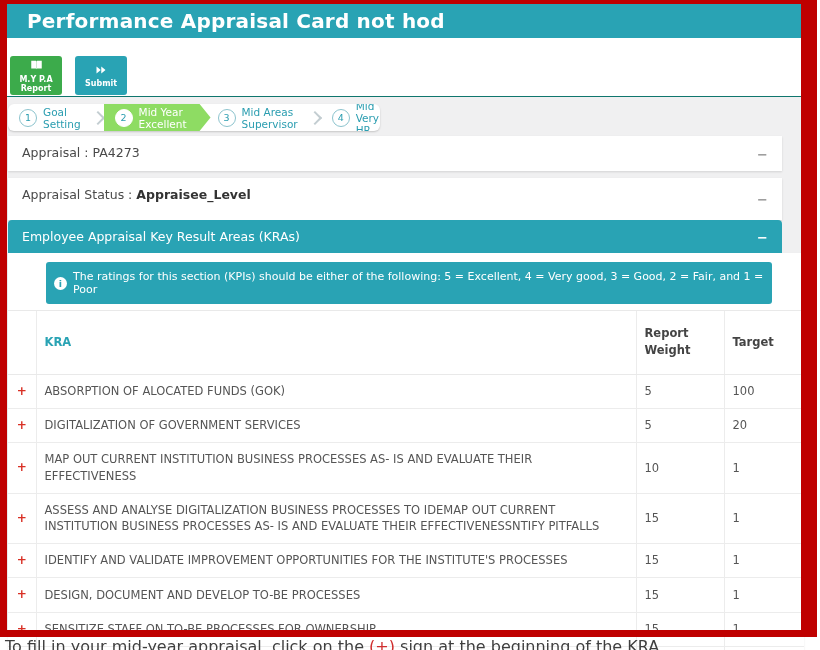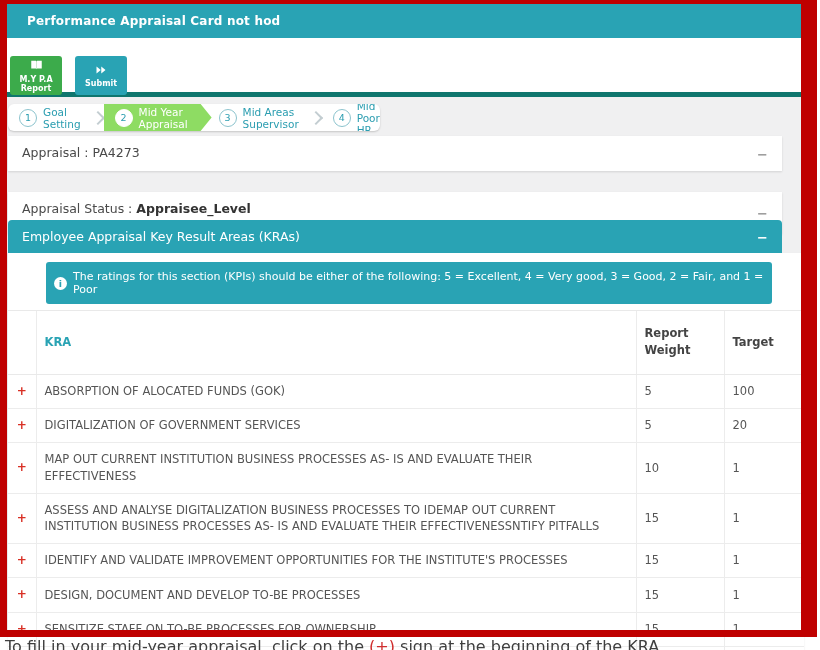--- a/index.html
+++ b/index.html
@@ -9,25 +9,25 @@
     -webkit-font-smoothing:antialiased;
   }
   :root{
     --teal:#29a3b4; --green:#3cab4b; --step-green:#8edc63;
     --annotation-red:#bf0000; --plus-red:#d93025;
   }
   
   .title-bar{
     position:absolute;left:7px;top:4px;width:806px;height:34px;background:var(--teal);
     color:#fff;display:flex;align-items:center;padding-left:20px;box-sizing:border-box;
-    font-size:12px;font-weight:600;letter-spacing:.2px;
+    font-size:20px;font-weight:600;letter-spacing:.2px;
   }
   
   .toolbar{position:absolute;left:7px;top:38px;width:806px;height:59px;background:#fff;
-    border-bottom:5px solid #0f766e;box-sizing:border-box;}
+    border-bottom:1px solid #0f766e;box-sizing:border-box;}
   .btn{position:absolute;top:18px;width:52px;height:39px;border-radius:3px;color:#fff;
     display:flex;flex-direction:column;align-items:center;justify-content:center;gap:3px;
     font-size:8px;font-weight:600;border:none;cursor:pointer;font-family:inherit;}
   .btn-report{left:3px;background:var(--green);}
   .btn-submit{left:68px;background:var(--teal);}
   .btn svg{display:block;}
   
   .content{position:absolute;left:7px;top:97px;width:806px;height:533px;background:#f0f0f1;}
   
   .wizard{position:absolute;left:1px;top:7px;width:372px;height:27px;background:#fff;
@@ -40,21 +40,21 @@
     clip-path:polygon(0 0,calc(100% - 11px) 0,100% 50%,calc(100% - 11px) 100%,0 100%);
     padding-right:24px;margin-right:-4px;}
   .step.active .num{border-color:#fff;color:#2a9db0;}
   .sep{width:8px;height:8px;border-top:2px solid #c3cdd1;border-right:2px solid #c3cdd1;
     transform:rotate(45deg);align-self:center;margin:0 1px;flex:none;}
   
   .panel{position:absolute;left:1px;width:774px;background:#fff;border-radius:0;
     box-shadow:0 1px 2px rgba(0,0,0,.12);padding:9px 14px;box-sizing:border-box;
     font-size:12.5px;color:#4a4a4a;}
   .panel-appraisal{top:39px;height:35px;}
-  .panel-status{top:95px;height:42px;}
+  .panel-status{top:81px;height:42px;}
   .minus{position:absolute;right:14px;top:50%;transform:translateY(-50%);color:#9a9a9a;
     font-weight:bold;cursor:pointer;font-size:13px;line-height:1;}
   .bold-val{font-weight:700;color:#333;}
   
   .kra{position:absolute;left:1px;top:123px;width:796px;}
   .kra-header{width:774px;background:var(--teal);color:#fff;border-radius:4px 4px 0 0;
     padding:9px 14px;font-size:12.5px;position:relative;box-sizing:border-box;}
   .kra-header .minus{color:#fff;}
   .kra-body{background:#fff;width:796px;padding-top:5px;box-shadow:0 1px 2px rgba(0,0,0,.08);}
   .banner{margin:4px 32px 6px 38px;background:var(--teal);color:#fff;border-radius:3px;
@@ -109,30 +109,30 @@
 <div class="content">
 
   <div class="wizard">
     <div class="step">
       <span class="num">1</span>
       <span>Goal Setting</span>
     </div>
     <span class="sep"></span>
     <div class="step active">
       <span class="num">2</span>
-      <span>Mid Year Appraisal</span>
+      <span>Mid Year Excellent</span>
     </div>
     <div class="step">
       <span class="num">3</span>
       <span>Mid Areas Supervisor</span>
     </div>
     <span class="sep"></span>
     <div class="step">
       <span class="num">4</span>
-      <span>Mid Poor HR</span>
+      <span>Mid Very HR</span>
     </div>
   </div>
 
   <div class="panel panel-appraisal">
     <span>Appraisal :</span>
     <span>PA4273</span>
     <span class="minus">−</span>
   </div>
 
   <div class="panel panel-status">

